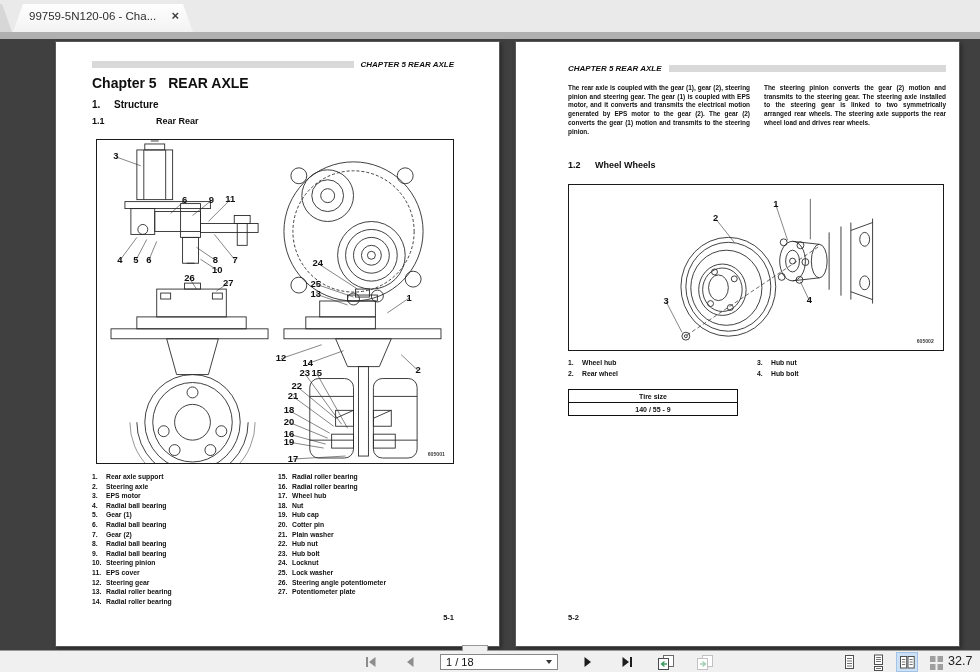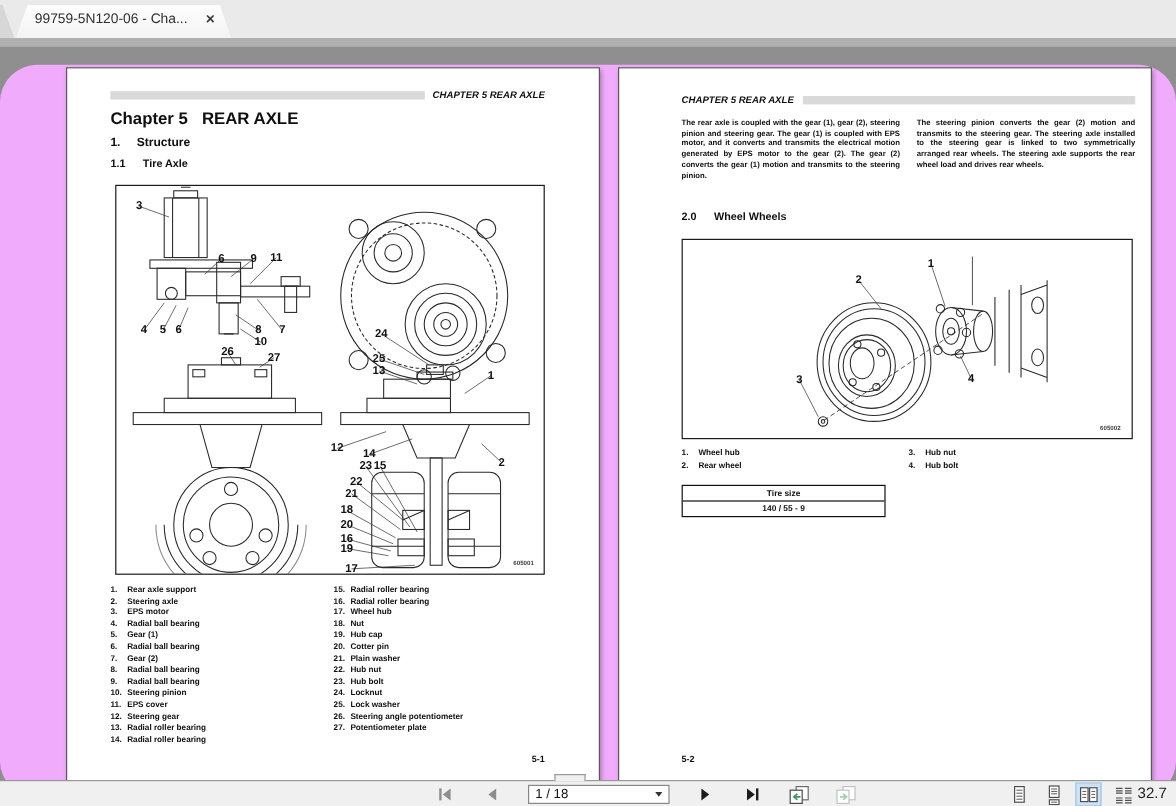--- a/index.html
+++ b/index.html
@@ -14,36 +14,36 @@
   .tab { position:absolute; left:13px; top:4px; width:180px; height:28px;
     background:linear-gradient(#fefefe,#f3f3f3);
     clip-path:polygon(10px 0, calc(100% - 10px) 0, 100% 100%, 0 100%);
     filter:drop-shadow(0 0 1px #8a8a8a);
     display:flex; align-items:center; padding:0 14px 5px 16px; }
   .tab-title { font-size:11.5px; color:#2e2e2e; white-space:nowrap; overflow:hidden; }
   .tab-close { margin-left:auto; font-size:13px; font-weight:bold; color:#3c3c3c; line-height:1; cursor:default; }
   .tabstrip-edge { position:absolute; top:32px; left:0; right:0; height:7px; background:#b0b0b0; }
 
   
-  .docarea { position:absolute; top:54px; left:0; right:0; height:611px; background:#f0abfc;border-radius:31px; }
+  .docarea { position:absolute; top:39px; left:0; right:0; height:611px; background:#404040; }
   .page { position:absolute; top:2px; width:445px; height:606px; background:#ffffff;
     border:1px solid #595959; box-shadow:2px 2px 4px rgba(0,0,0,.35); color:#111; }
   .page-left  { left:55px; }
   .page-right { left:515px; }
 
   .hdr { position:absolute; display:flex; align-items:center; gap:7px; }
   .hdr .bar { height:7px; background:#d9d9d9; flex:1; }
   .hdr .txt { font-style:italic; font-weight:bold; font-size:8px; color:#0f0f0f; white-space:nowrap; }
   .hdr-l { top:18px; left:36px; width:362px; }
   .hdr-r { top:22px; left:52px; width:378px; }
 
   .doc-title { position:absolute; top:33px; left:36px; font-size:14px; font-weight:bold; white-space:pre; color:#0f0f0f; }
   .secrow { position:absolute; display:flex; font-weight:bold; color:#0f0f0f; }
   .sec-1  { top:57px; left:36px; font-size:10px; }  .sec-1  .num { width:22px; }
-  .sec-11 { top:74px; left:36px; font-size:9px;  }  .sec-11 .num { width:27px; }
+  .sec-11 { top:74px; left:36px; font-size:9px;gap:37px;  }  .sec-11 .num { width:27px; }
   .sec-12 { top:118px; left:52px; font-size:9px; }  .sec-12 .num { width:27px; }
 
   .figbox { position:absolute; border:1.4px solid #1a1a1a; background:#fff; }
   .fig-axle  { top:97px;  left:40px; width:358px; height:325px; }
   .fig-wheel { top:142px; left:52px; width:376px; height:167px; }
   .figbox svg { width:100%; height:100%; display:block; }
   .callout { font-size:9.5px; font-weight:bold; fill:#111; text-anchor:middle;
     dominant-baseline:middle; font-family:"Liberation Sans",sans-serif; }
   .figcode { font-size:5.2px; font-weight:bold; fill:#3d3d3d; text-anchor:end;
     font-family:"Liberation Sans",sans-serif; }
@@ -107,21 +107,21 @@
       <div class="bar"></div>
       <div class="txt">CHAPTER 5 REAR AXLE</div>
     </div>
     <div class="doc-title">Chapter 5   REAR AXLE</div>
     <div class="secrow sec-1">
       <span class="num">1.</span>
       <span>Structure</span>
     </div>
     <div class="secrow sec-11">
       <span class="num">1.1</span>
-      <span>Tire Axle</span>
+      <span>Rear Rear</span>
     </div>
 
     <div class="figbox fig-axle">
       <svg viewBox="0 0 358 325">
         <g stroke="#2a2a2a" fill="none" stroke-width="0.9">
 
           <rect x="40" y="10" width="36" height="50"></rect>
           <line x1="47" y1="10" x2="47" y2="60"></line>
             <line x1="69" y1="10" x2="69" y2="60"></line>
           <rect x="48" y="4" width="20" height="6"></rect>
@@ -373,21 +373,21 @@
   <div class="page page-right">
     <div class="hdr hdr-r">
       <div class="txt">CHAPTER 5 REAR AXLE</div>
       <div class="bar"></div>
     </div>
 
     <div class="bodycol colA">The rear axle is coupled with the gear (1), gear (2), steering pinion and steering gear. The gear (1) is coupled with EPS motor, and it converts and transmits the electrical motion generated by EPS motor to the gear (2). The gear (2) converts the gear (1) motion and transmits to the steering pinion.</div>
     <div class="bodycol colB">The steering pinion converts the gear (2) motion and transmits to the steering gear. The steering axle installed to the steering gear is linked to two symmetrically arranged rear wheels. The steering axle supports the rear wheel load and drives rear wheels.</div>
 
     <div class="secrow sec-12">
-      <span class="num">2.0</span>
+      <span class="num">1.2</span>
       <span>Wheel Wheels</span>
     </div>
 
     <div class="figbox fig-wheel">
       <svg viewBox="0 0 376 167">
         <g stroke="#2a2a2a" fill="none" stroke-width="0.9">
 
           <ellipse cx="160" cy="103" rx="48" ry="50"></ellipse>
           <ellipse cx="160" cy="103" rx="43" ry="45"></ellipse>
           <ellipse cx="158" cy="104" rx="36" ry="38"></ellipse>

